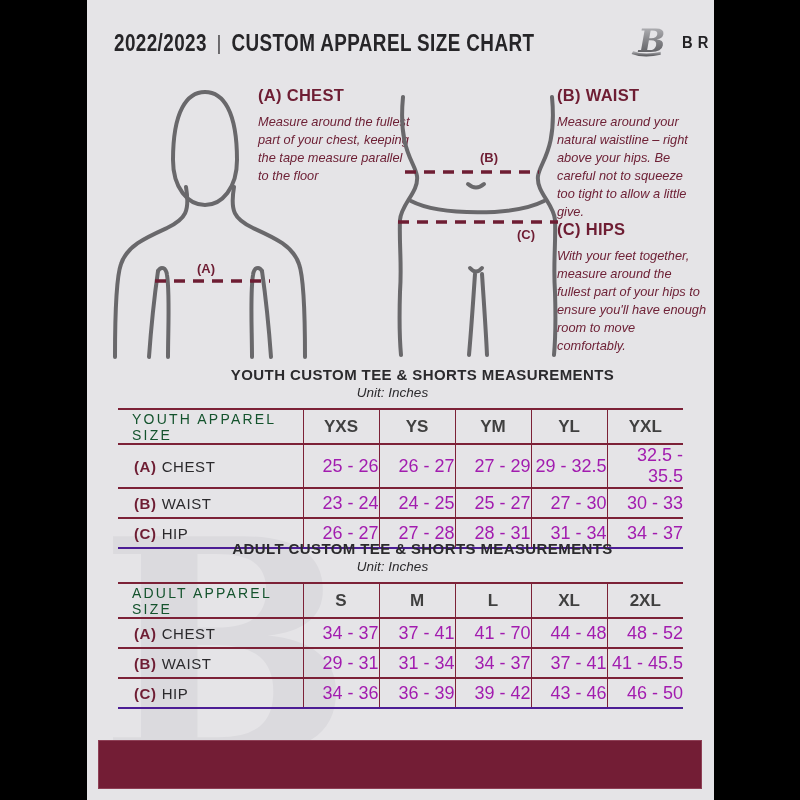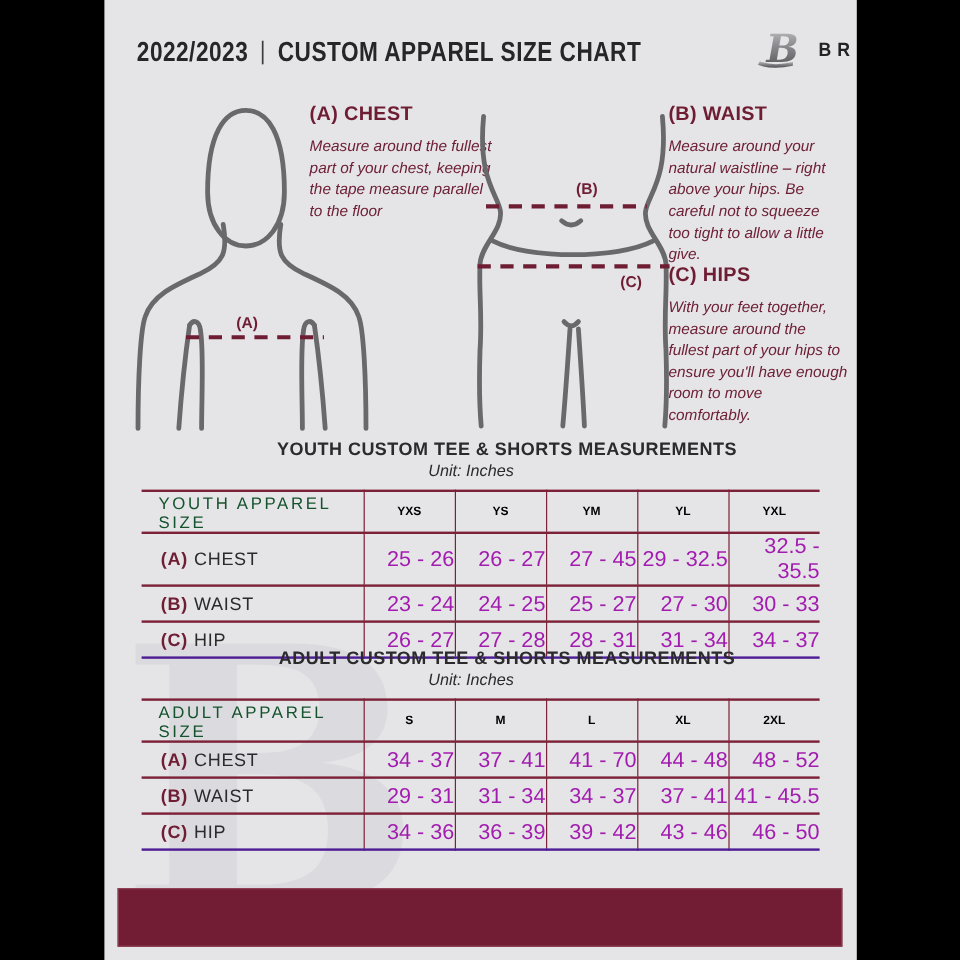--- a/index.html
+++ b/index.html
@@ -72,21 +72,21 @@
   tr{border-top:2px solid #7c2137;}
   tr.last{border-bottom:2px solid #4c1d95;}
   th,td{border-left:1.5px solid #7c2137;padding:0;}
   th:first-child,td:first-child{border-left:none;}
   tr.head-row th{height:33px;}
   tr.data-row td{height:28px;}
   .size-col-head{
     text-align:left;padding-left:14px;font-weight:normal;
     font-size:14px;letter-spacing:2.2px;color:#14532d;
   }
-  .size-head{font-weight:bold;font-size:10px;color:#000000;text-align:center;}
+  .size-head{font-weight:bold;font-size:17px;color:#404040;text-align:center;}
   .row-label{text-align:left;padding-left:16px;font-size:15px;color:#2b2a2d;letter-spacing:0.6px;}
   .row-label .pfx{font-weight:bold;color:#6e1d33;margin-right:5px;}
   .val{text-align:right;font-size:18px;color:#a21caf;}
   
   .footer-bar{
     position:absolute;left:11px;top:740px;width:604px;height:49px;z-index:2;
     background:#731d35;border:1px solid #8e4056;box-sizing:border-box;
   }
 </style>
 </head>
@@ -183,21 +183,21 @@
         <th class="size-head">YXS</th>
         <th class="size-head">YS</th>
         <th class="size-head">YM</th>
         <th class="size-head">YL</th>
         <th class="size-head">YXL</th>
       </tr>
       <tr class="data-row">
         <td class="row-label"><span class="pfx">(A)</span><span>CHEST</span></td>
         <td class="val">25 - 26</td>
         <td class="val">26 - 27</td>
-        <td class="val">27 - 45</td>
+        <td class="val">27 - 29</td>
         <td class="val">29 - 32.5</td>
         <td class="val">32.5 - 35.5</td>
       </tr>
       <tr class="data-row">
         <td class="row-label"><span class="pfx">(B)</span><span>WAIST</span></td>
         <td class="val">23 - 24</td>
         <td class="val">24 - 25</td>
         <td class="val">25 - 27</td>
         <td class="val">27 - 30</td>
         <td class="val">30 - 33</td>

